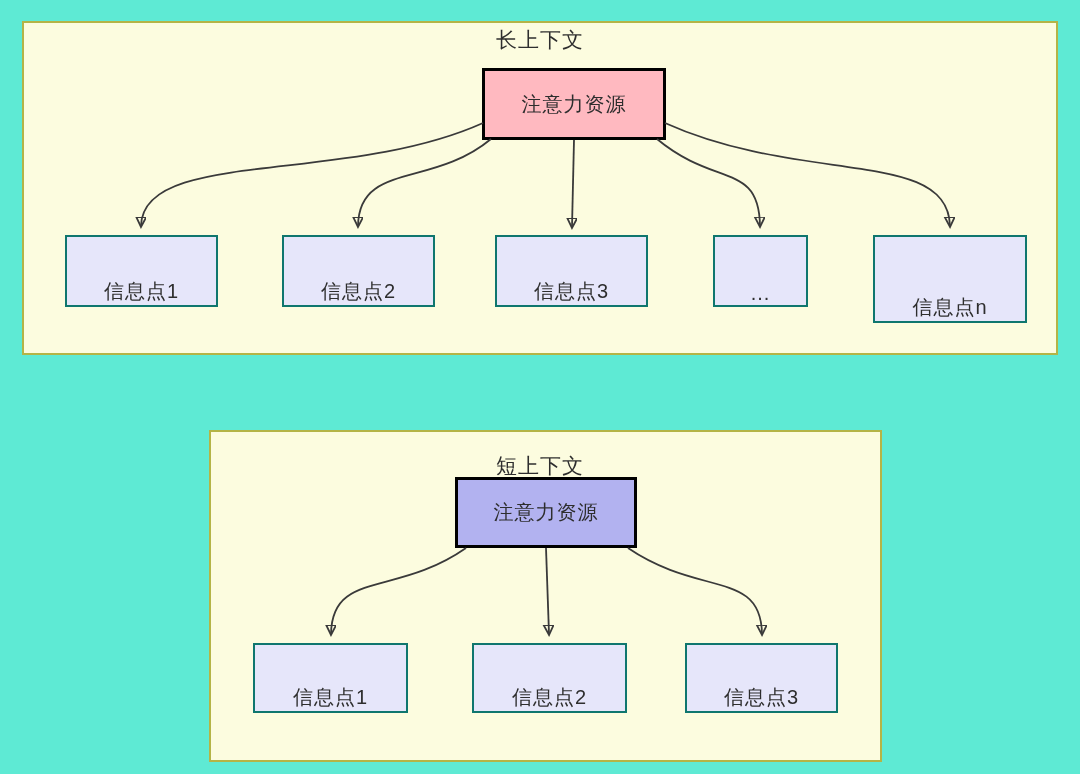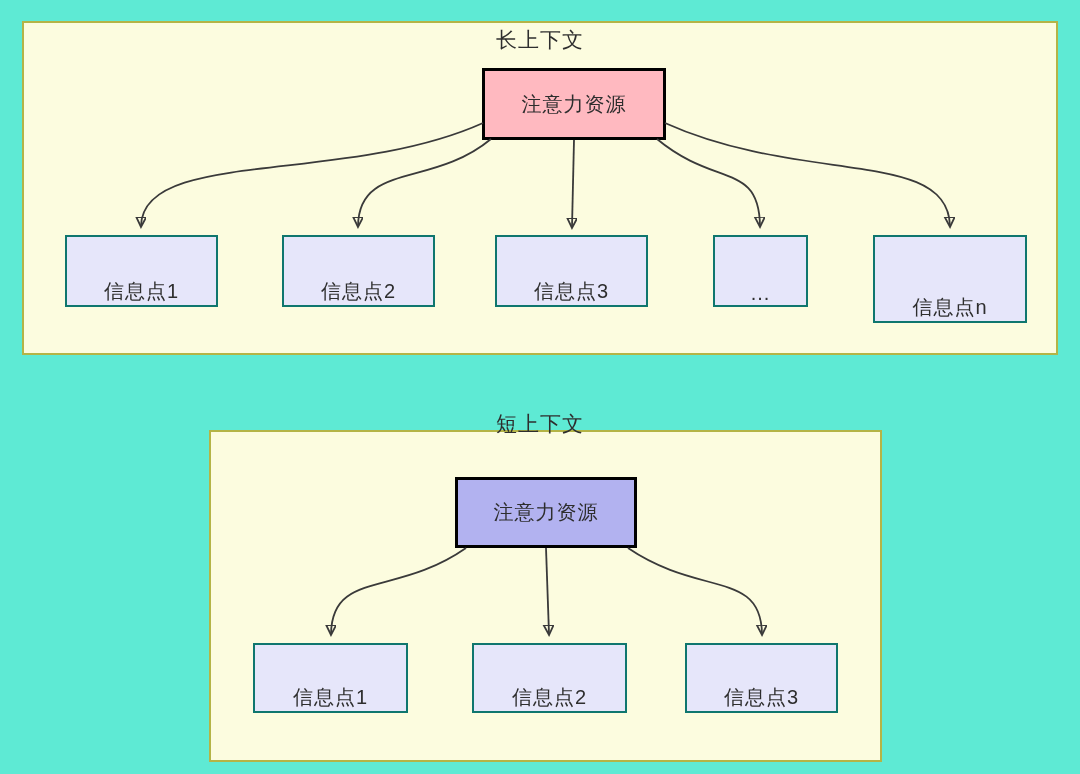--- a/index.html
+++ b/index.html
@@ -66,21 +66,21 @@
     <span>信息点3</span>
   </div>
   <div class="info-box" style="left:713px;top:235px;width:95px;height:72px;">
     <span>...</span>
   </div>
   <div class="info-box" style="left:873px;top:235px;width:154px;height:88px;">
     <span>信息点n</span>
   </div>
 
   <div class="group-box" style="left:209px;top:430px;width:673px;height:332px;"></div>
-  <div class="group-title" style="top:410px;">短上下文</div>
+  <div class="group-title" style="top:452px;">短上下文</div>
 
   <div class="attention-box" style="left: 455px; top: 477px; width: 182px; height: 71px; background: rgb(178, 178, 240);">
     <span>注意力资源</span>
   </div>
 
   <div class="info-box" style="left:253px;top:643px;width:155px;height:70px;">
     <span>信息点1</span>
   </div>
   <div class="info-box" style="left:472px;top:643px;width:155px;height:70px;">
     <span>信息点2</span>

